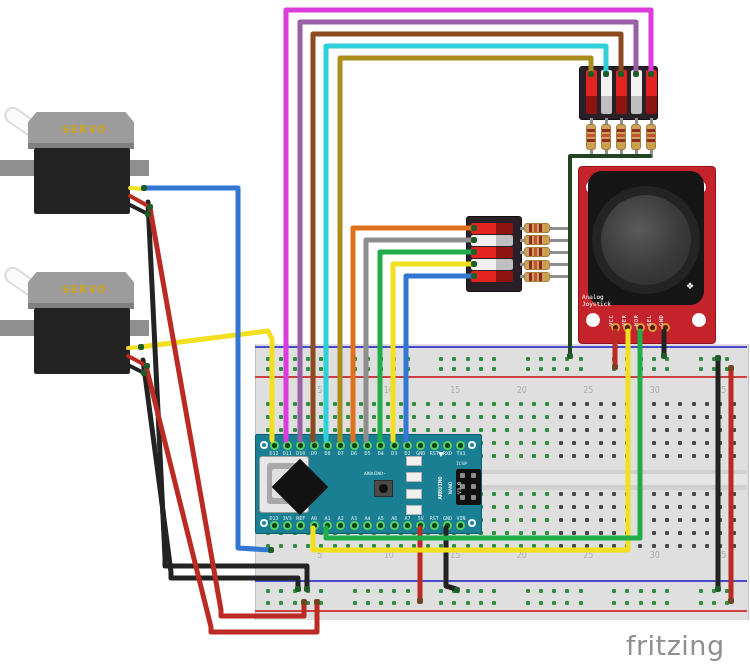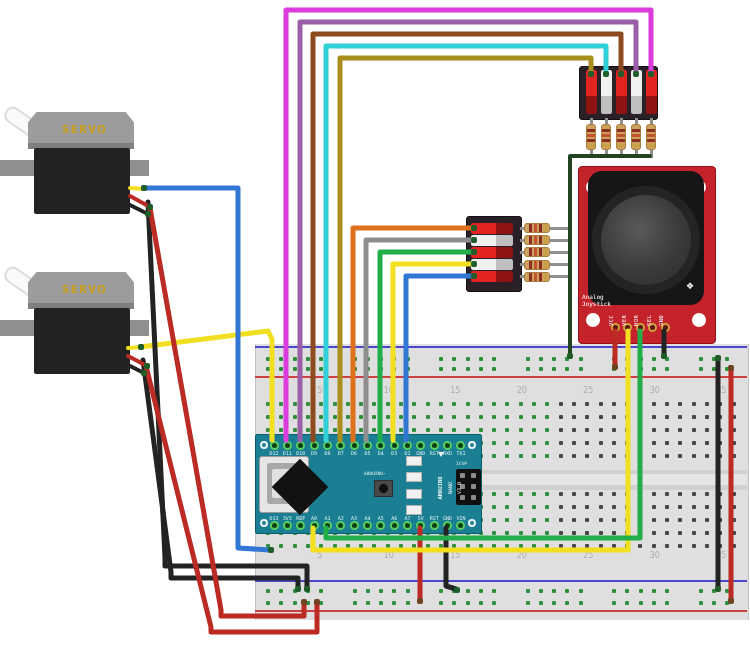--- a/index.html
+++ b/index.html
@@ -847,13 +847,14 @@
       <rect x="633" y="71" width="6" height="6" rx="2" fill="#1e5c28"></rect>
       <rect x="648" y="71" width="6" height="6" rx="2" fill="#1e5c28"></rect>
       <rect x="301" y="599" width="6" height="6" rx="2" fill="#6e4423"></rect>
       <rect x="314" y="599" width="6" height="6" rx="2" fill="#6e4423"></rect>
       <rect x="417" y="598" width="6" height="6" rx="2" fill="#6e4423"></rect>
       <rect x="612" y="364" width="6" height="6" rx="2" fill="#6e4423"></rect>
       <rect x="728" y="365" width="6" height="6" rx="2" fill="#6e4423"></rect>
       <rect x="728" y="598" width="6" height="6" rx="2" fill="#6e4423"></rect>
     </svg>
 
+  <div class="abs" id="watermark">fritzing</div>
 </div>
 
 </body></html>

